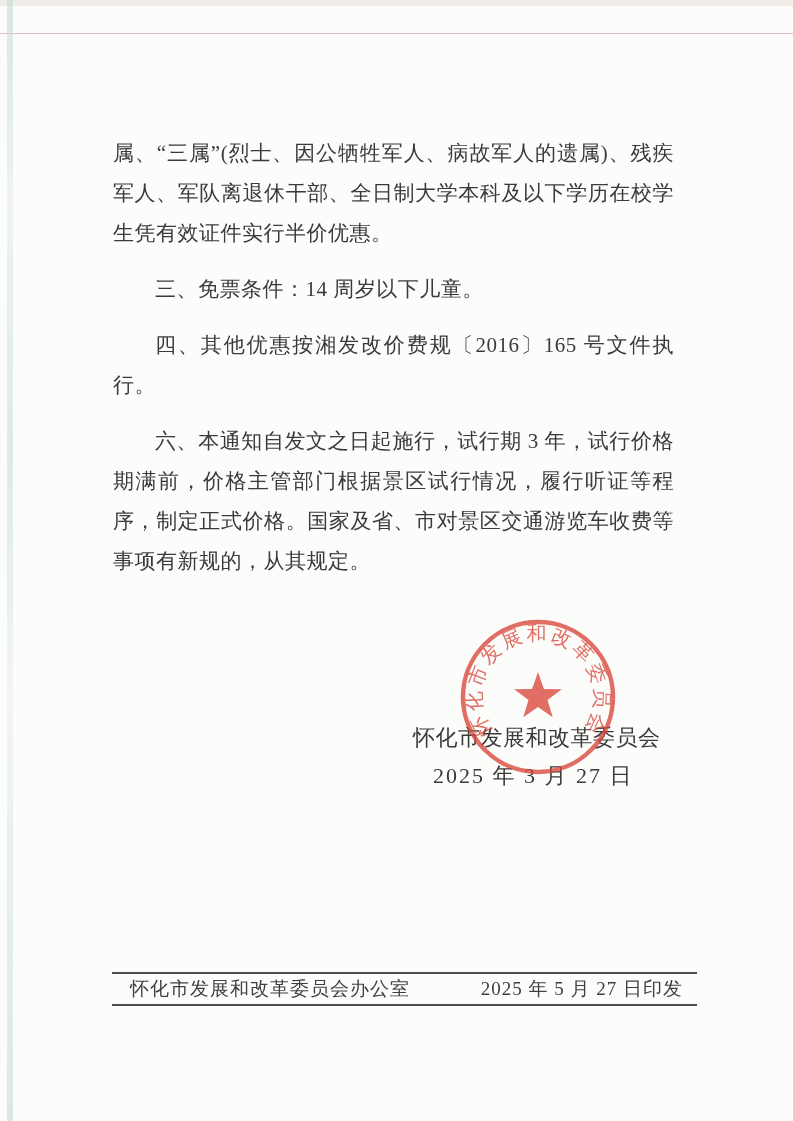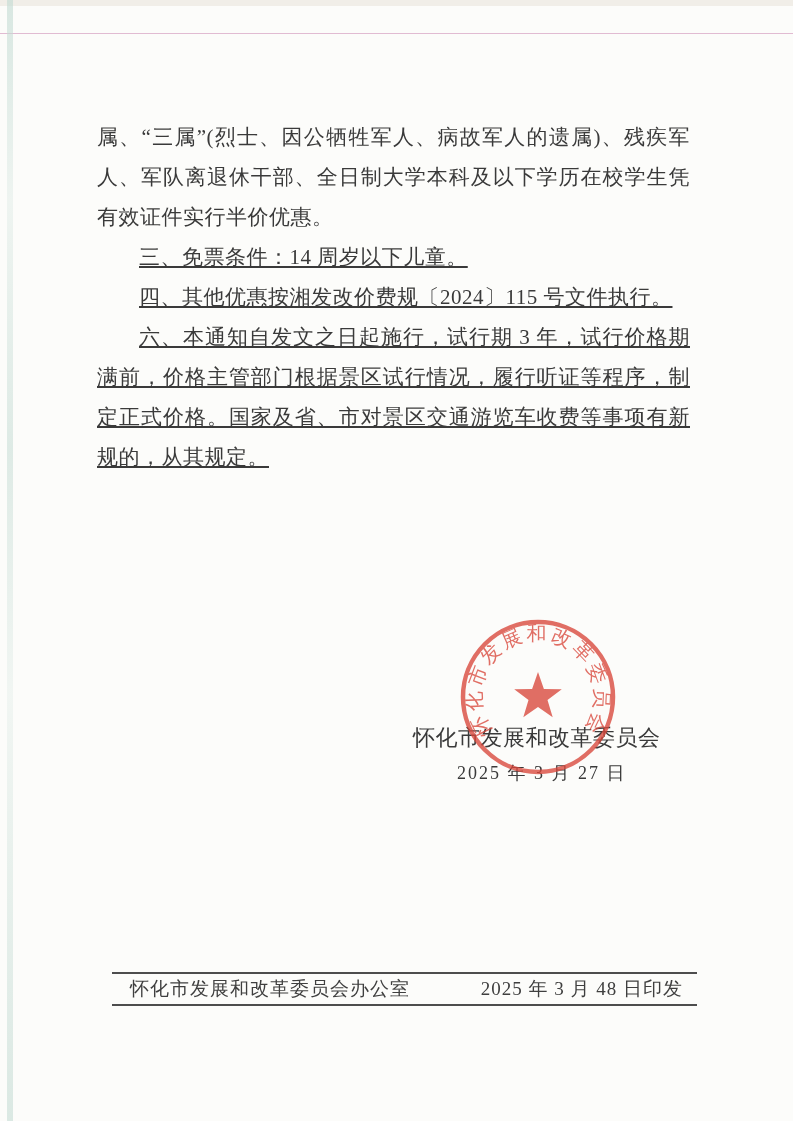--- a/index.html
+++ b/index.html
@@ -40,36 +40,36 @@
     position: absolute;
     left: 97px;
     top: 117px;
     width: 593px;
     font-size: 21px;
     line-height: 40px;
     letter-spacing: 0.5px;
     text-align: justify;
     text-align-last: left;
   }
-  .doc-body p { margin: 0; }
-  .doc-body p.indent { text-indent: 2em; text-decoration: underline; }
+  .doc-body p { margin: 16px; }
+  .doc-body p.indent { text-indent: 2em; }
   
   .sig-agency {
     position: absolute;
     left: 413px;
     top: 723px;
     font-size: 22px;
     letter-spacing: 0.5px;
     white-space: nowrap;
   }
   .sig-date {
     position: absolute;
-    left: 457px;
+    left: 433px;
     top: 761px;
-    font-size: 18px;
+    font-size: 22px;
     letter-spacing: 2px;
     white-space: nowrap;
   }
   
   .seal {
     position: absolute;
     left: 453px;
     top: 612px;
     width: 170px;
     height: 170px;
@@ -102,21 +102,21 @@
 
 <div class="page">
 
   <div class="scan-top-band"></div>
   <div class="scan-pink-line"></div>
   <div class="scan-left-band"></div>
 
   <div class="doc-body">
     <p>属、“三属”(烈士、因公牺牲军人、病故军人的遗属)、残疾军人、军队离退休干部、全日制大学本科及以下学历在校学生凭有效证件实行半价优惠。</p>
     <p class="indent">三、免票条件：14 周岁以下儿童。</p>
-    <p class="indent">四、其他优惠按湘发改价费规〔2024〕115 号文件执行。</p>
+    <p class="indent">四、其他优惠按湘发改价费规〔2016〕165 号文件执行。</p>
     <p class="indent">六、本通知自发文之日起施行，试行期 3 年，试行价格期满前，价格主管部门根据景区试行情况，履行听证等程序，制定正式价格。国家及省、市对景区交通游览车收费等事项有新规的，从其规定。</p>
   </div>
 
   <div class="sig-agency">怀化市发展和改革委员会</div>
   <div class="sig-date">2025 年 3 月 27 日</div>
 
   <div class="seal">
     <svg viewBox="0 0 170 170" xmlns="http://www.w3.org/2000/svg">
       <g opacity="0.78">
         <circle cx="85" cy="85" r="75" fill="none" stroke-width="4.5" stroke="#d9473b"></circle>
@@ -124,16 +124,16 @@
         <path id="sealTextArc" d="M 40.1,120.1 A 57,57 0 1 1 129.9,120.1" fill="none"></path>
         <text font-size="20" letter-spacing="3" font-family="Liberation Serif, DejaVu Serif, serif" fill="#d9473b">
           <textPath href="#sealTextArc" startOffset="50%" text-anchor="middle">怀化市发展和改革委员会</textPath>
         </text>
       </g>
     </svg>
   </div>
 
   <div class="footer">
     <span>怀化市发展和改革委员会办公室</span>
-    <span>2025 年 3 月 48 日印发</span>
+    <span>2025 年 5 月 27 日印发</span>
   </div>
 
 </div>
 
 </body></html>

